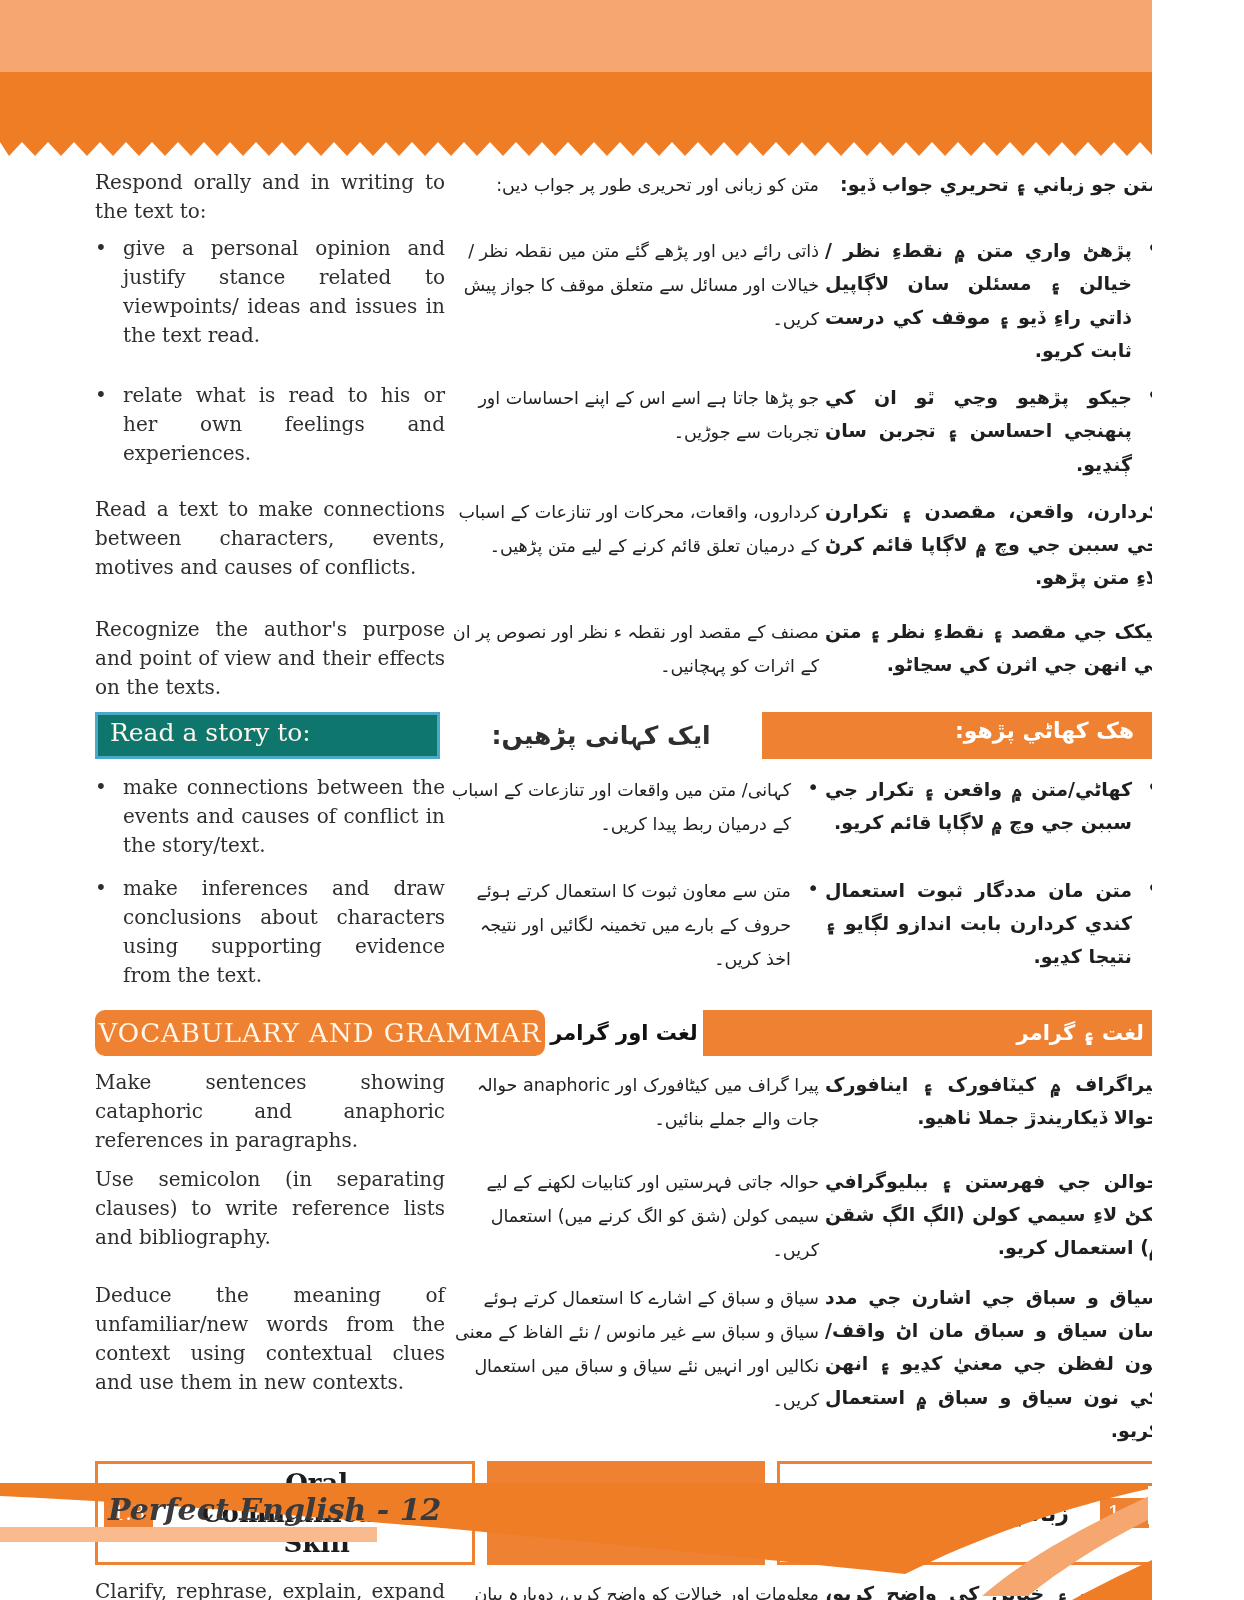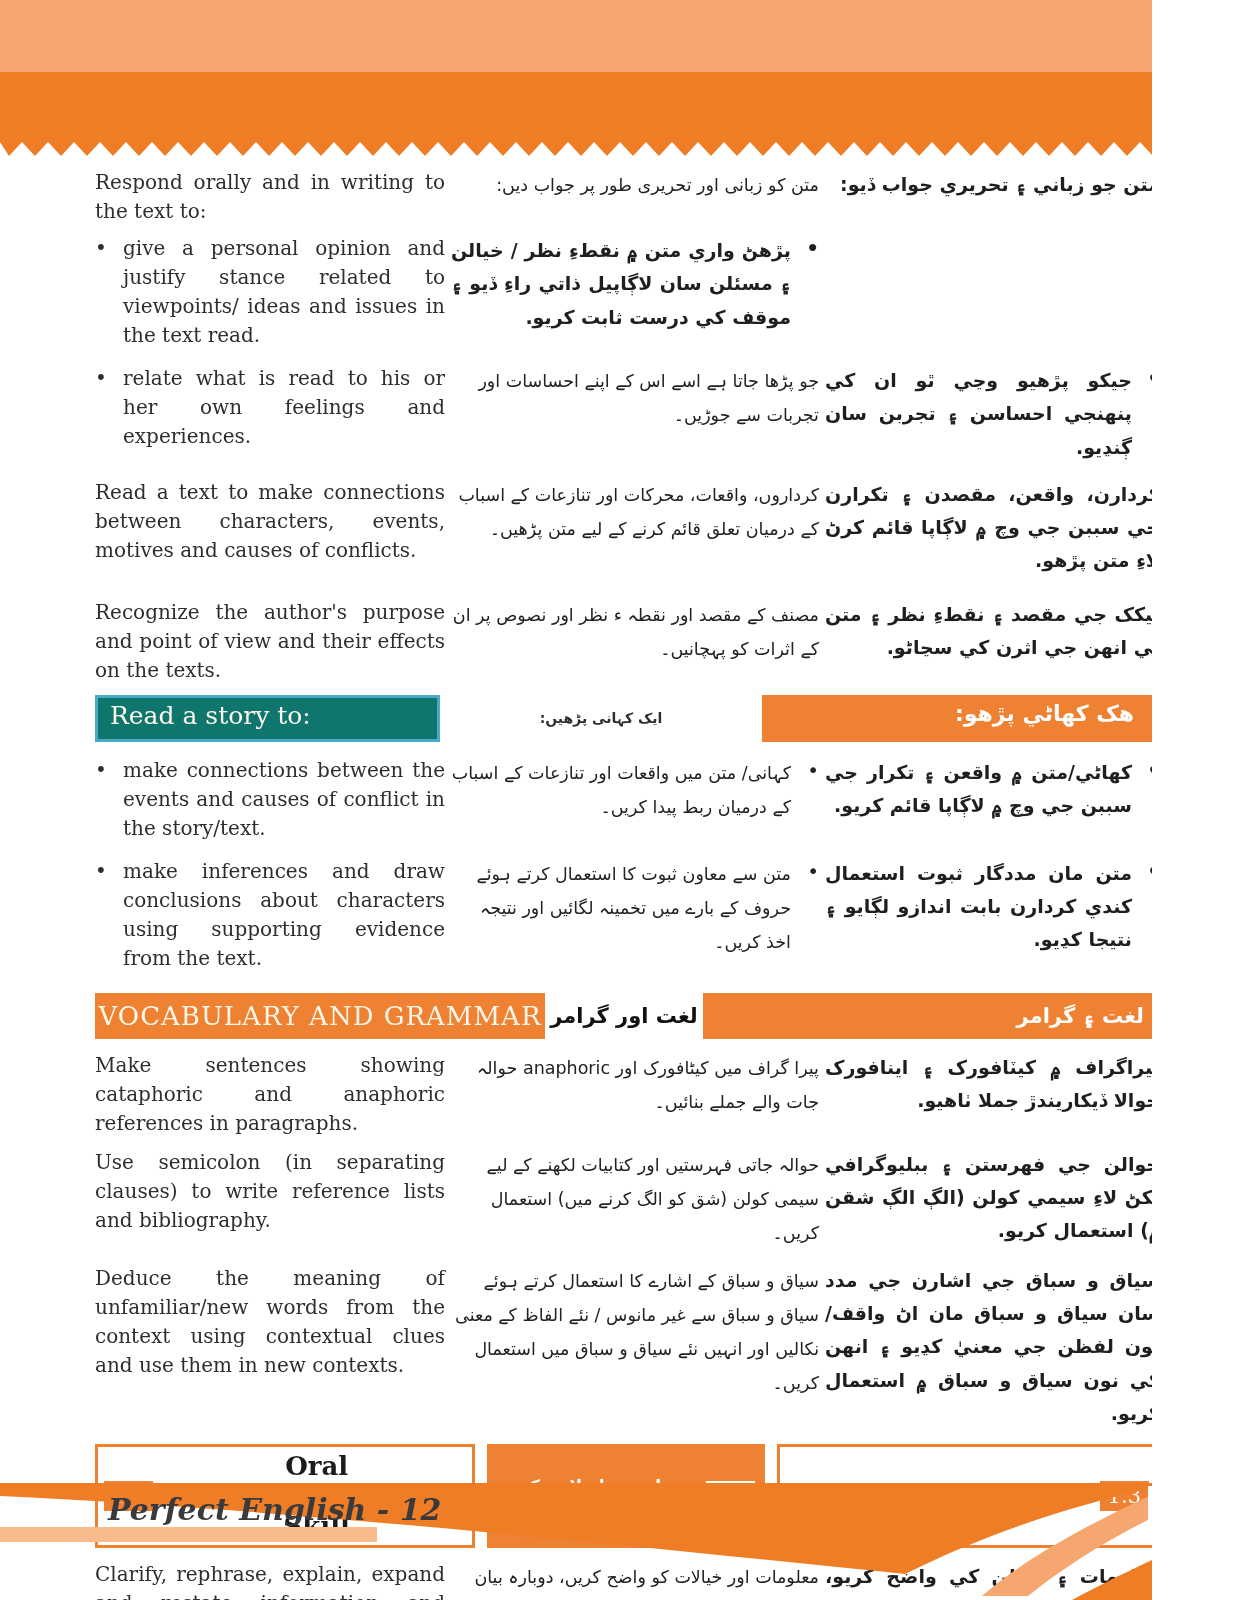--- a/index.html
+++ b/index.html
@@ -18,29 +18,29 @@
   .cell-sd{direction:rtl;font-family:"DejaVu Sans",sans-serif;font-size:19px;line-height:1.75;
            font-weight:700;text-align:justify;color:#1f1f21;}
   .bullet{display:flex;gap:12px;margin-bottom:6px;}
   .bullet .dot{flex:0 0 16px;font-size:20px;line-height:1.4;}
 
   
   .story-row{display:flex;align-items:stretch;margin:4px 0 14px 0;width:1065px;}
   .story-box-en{width:345px;background:#0f766e;border:3px solid #4aa9c8;box-sizing:border-box;
                 color:#fdf6ea;font-size:25px;padding:3px 0 9px 12px;}
   .story-mid{flex:1;display:flex;align-items:center;justify-content:center;
-             direction:rtl;font-family:"DejaVu Sans",sans-serif;font-size:14px;font-weight:600;}
+             direction:rtl;font-family:"DejaVu Sans",sans-serif;font-size:25px;font-weight:600;}
   .story-box-sd{width:398px;background:#ef8132;color:#ffffff;box-sizing:border-box;
                 direction:rtl;font-family:"DejaVu Sans",sans-serif;font-weight:700;
                 font-size:22px;padding:6px 26px 8px 0;}
 
   
   .vocab-bar{display:flex;width:1065px;height:46px;margin:2px 0 12px 0;}
   .vocab-en{width:450px;background:#ef8132;color:#fdf6ea;display:flex;align-items:center;
-            justify-content:center;font-size:26px;letter-spacing:1px;}
+            justify-content:center;font-size:26px;letter-spacing:1px;border-radius:10px;}
   .vocab-ur{width:158px;background:#ffffff;display:flex;align-items:center;justify-content:center;
             direction:rtl;font-family:"DejaVu Sans",sans-serif;font-size:21px;font-weight:700;color:#111;}
   .vocab-sd{flex:1;background:#ef8132;color:#ffffff;display:flex;align-items:center;
             justify-content:flex-start;direction:rtl;font-family:"DejaVu Sans",sans-serif;
             font-weight:700;font-size:21px;padding-right:16px;}
 
   
   .oral-row{display:flex;width:1065px;margin:14px 0 12px 0;align-items:stretch;}
   .oral-box-en{width:380px;background:#ffffff;border:3px solid #ef8132;box-sizing:border-box;
                display:flex;align-items:center;gap:14px;padding:4px 6px;}
@@ -84,20 +84,21 @@
       <div class="cell-en">Respond orally and in writing to the text to:</div>
       <div class="cell-ur">متن کو زبانی اور تحریری طور پر جواب دیں:</div>
       <div class="cell-sd">متن جو زباني ۽ تحريري جواب ڏيو:</div>
     </div>
 
     <div class="row">
       <div class="cell-en bullet">
         <span class="dot">•</span>
         <span>give a personal opinion and justify stance related to viewpoints/ ideas and issues in the text read.</span>
       </div>
+      <div class="cell-ur">ذاتی رائے دیں اور پڑھے گئے متن میں نقطہ نظر / خیالات اور مسائل سے متعلق موقف کا جواز پیش کریں۔</div>
       <div class="cell-sd bullet">
         <span class="dot">•</span>
         <span>پڙهڻ واري متن ۾ نقطءِ نظر / خيالن ۽ مسئلن سان لاڳاپيل ذاتي راءِ ڏيو ۽ موقف کي درست ثابت کريو.</span>
       </div>
     </div>
 
     <div class="row">
       <div class="cell-en bullet">
         <span class="dot">•</span>
         <span>relate what is read to his or her own feelings and experiences.</span>

